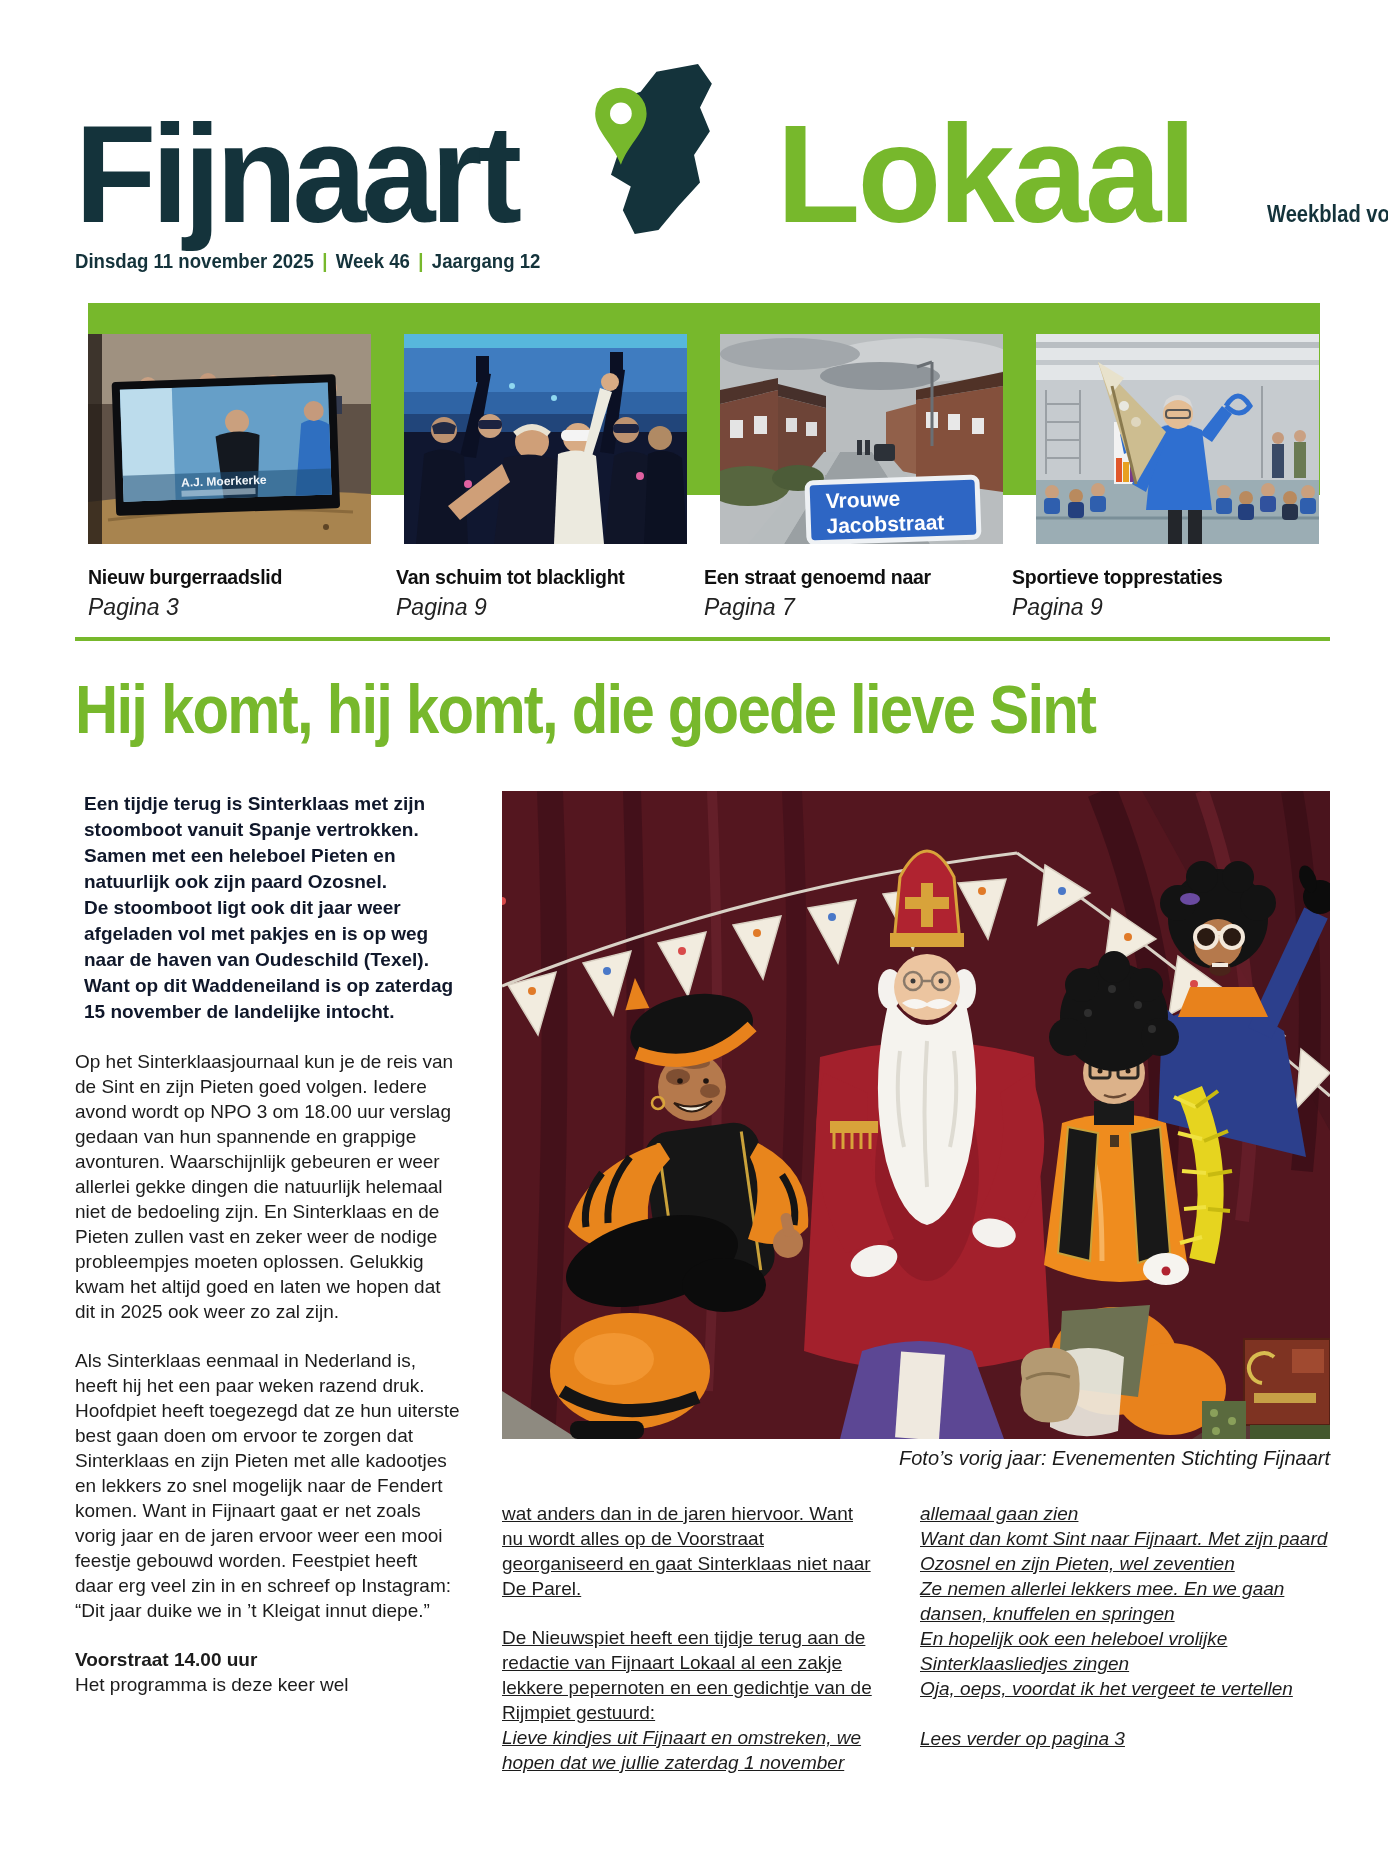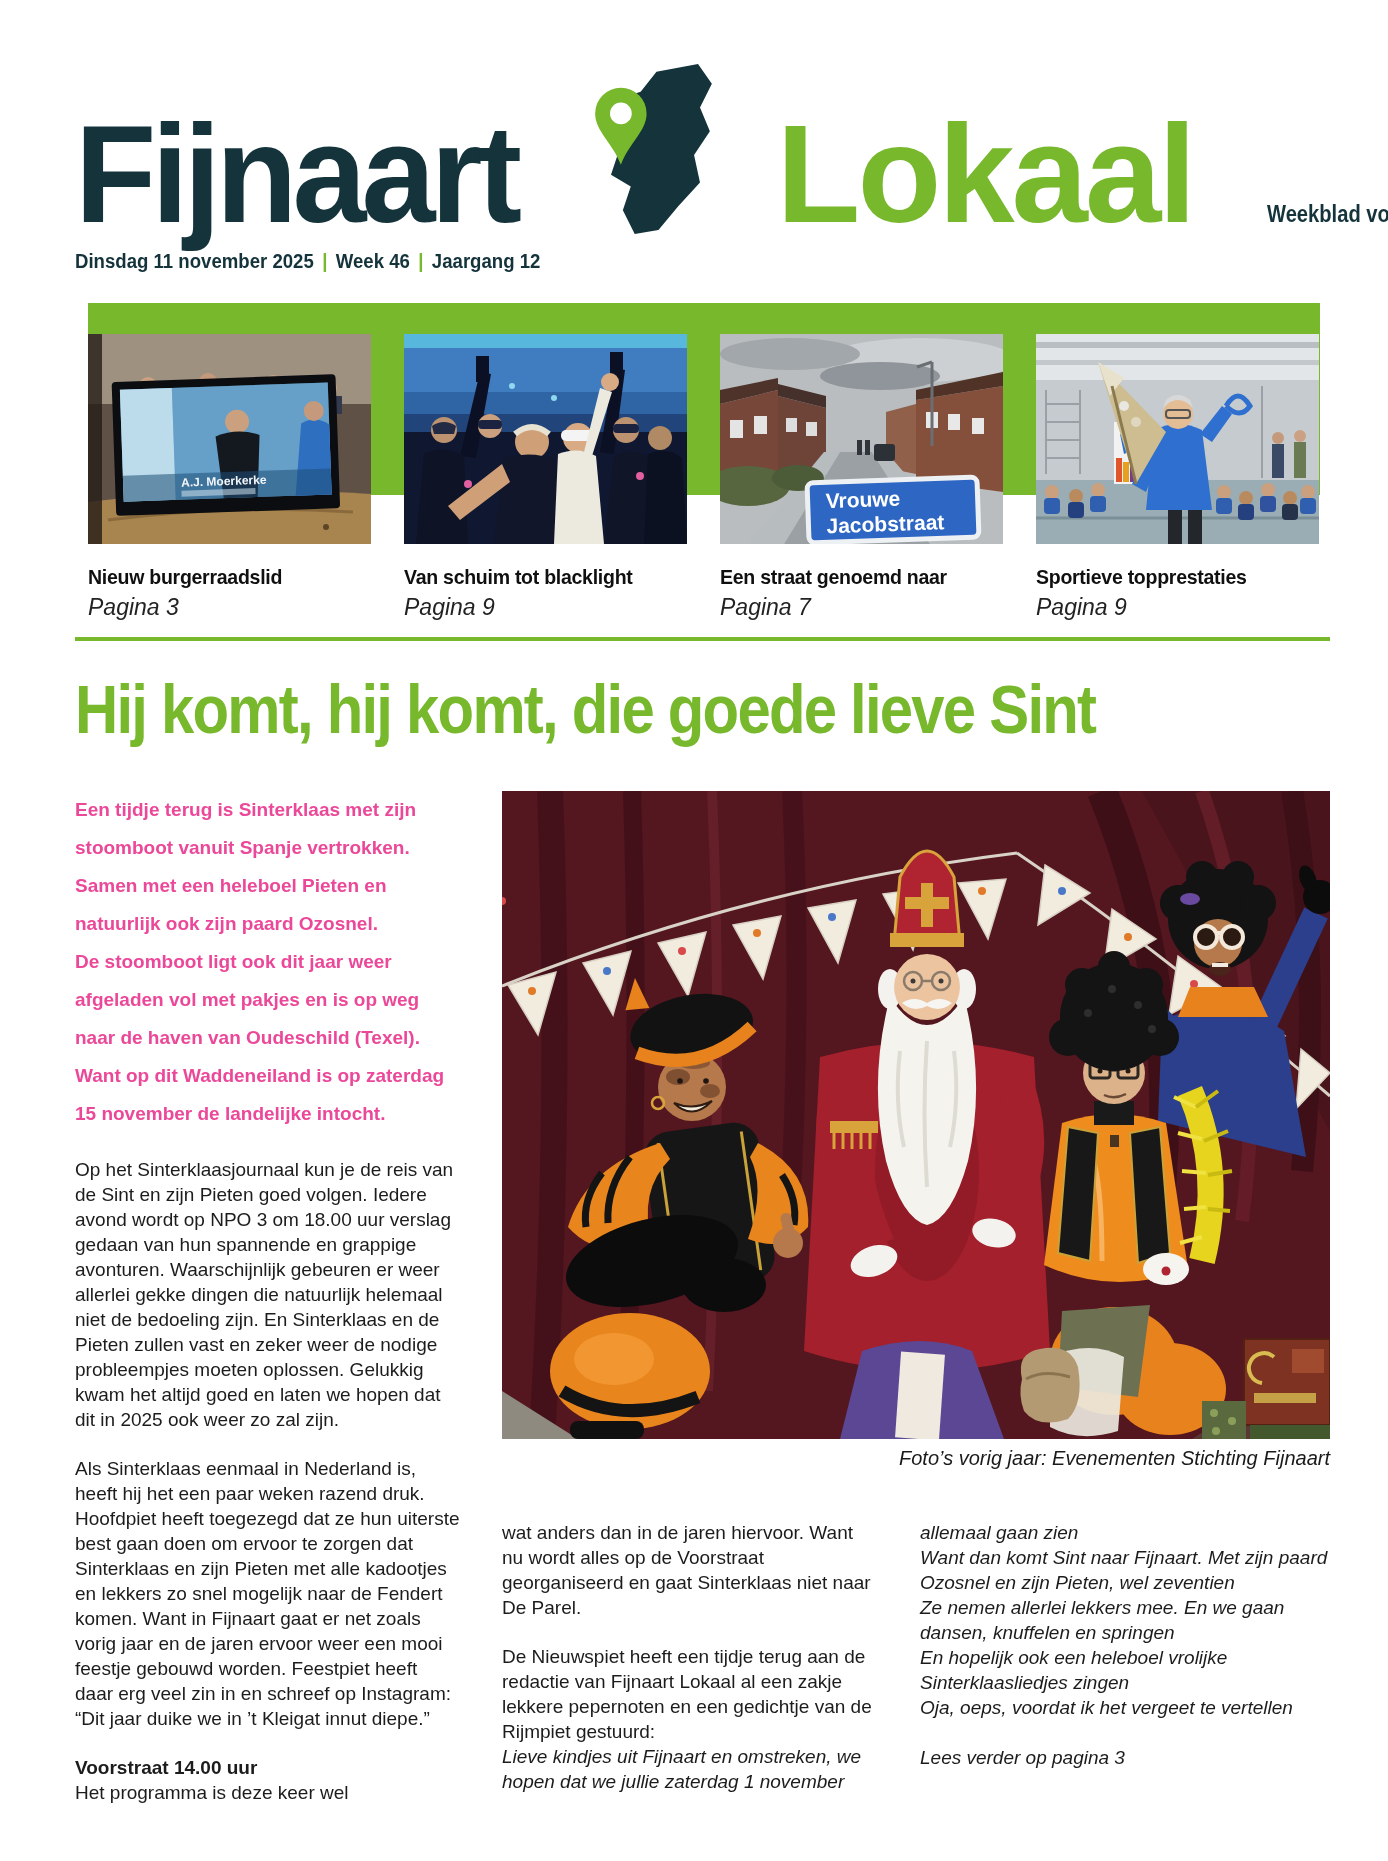--- a/index.html
+++ b/index.html
@@ -32,44 +32,44 @@
   }
   .dateline{margin-top:22px;font-size:20px;font-weight:bold;color:var(--dark);
     transform:scaleX(.93);transform-origin:left center;white-space:nowrap;}
   .dateline .sep{color:var(--green);padding:0 9px;font-weight:bold;}
 
   
   .teaser-band{position:relative;margin:30px 10px 0 13px;height:192px;background:var(--green);}
   .thumbs{position:absolute;left:0;top:31px;display:flex;gap:33px;}
   .thumb{width:283px;height:210px;flex:none;overflow:hidden;}
   .thumb svg{display:block;width:283px;height:210px;}
-  .teaser-captions{margin:70px 10px 4px 13px;display:flex;gap:33px;}
+  .teaser-captions{margin:70px 10px 4px 13px;display:flex;gap:25px;}
   .teaser-cap{width:283px;flex:none;}
   .teaser-title{font-size:21px;font-weight:bold;color:#101010;letter-spacing:-.3px;
     transform:scaleX(.93);transform-origin:left center;white-space:nowrap;}
   .teaser-page{font-size:23px;font-style:italic;color:#222;margin-top:5px;}
 
   .green-rule{margin-top:16px;height:4px;background:var(--green);}
 
   
   .headline{
     margin-top:34px;font-size:68px;font-weight:bold;color:var(--green);line-height:1;
     letter-spacing:-2px;transform:scaleX(.88);transform-origin:left center;white-space:nowrap;
   }
 
   
   .article{margin-top:48px;display:flex;gap:42px;}
   .col-left{width:385px;flex:none;font-size:19px;line-height:25px;}
-  .intro{font-weight:bold;font-size:19px;line-height:38px;color:#ec4899;white-space:pre-line;}
+  .intro{font-weight:bold;font-size:19px;line-height:26px;color:#0f172a;white-space:pre-line;margin-left:9px;}
   .para{margin-top:24px;}
   .subhead{margin-top:24px;font-weight:bold;}
   .photo-area{width:828px;flex:none;}
   .main-photo{display:block;width:828px;height:648px;}
   .caption{margin-top:8px;text-align:right;font-style:italic;font-size:20px;color:#1a1a1a;}
-  .bottom-cols{margin-top:50px;display:flex;gap:46px;font-size:19px;line-height:25px;}
+  .bottom-cols{margin-top:31px;display:flex;gap:46px;font-size:19px;line-height:25px;text-decoration:underline;}
   .bcol2{width:372px;flex:none;}
   .bcol3{width:410px;flex:none;font-style:italic;}
   .italic{font-style:italic;}
   .pre{white-space:pre-line;}
   .read-more{margin-top:25px;}
 </style>
 </head>
 <body>
 
 <div class="page">

